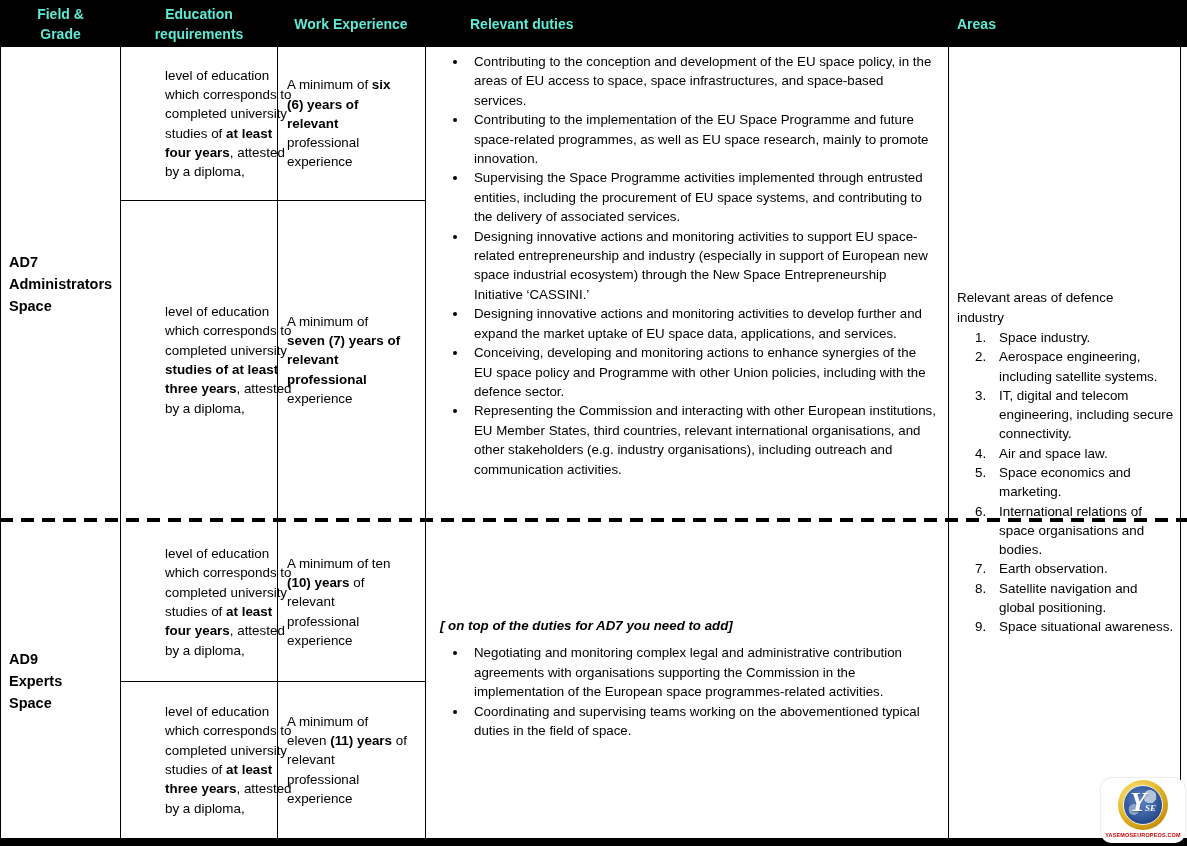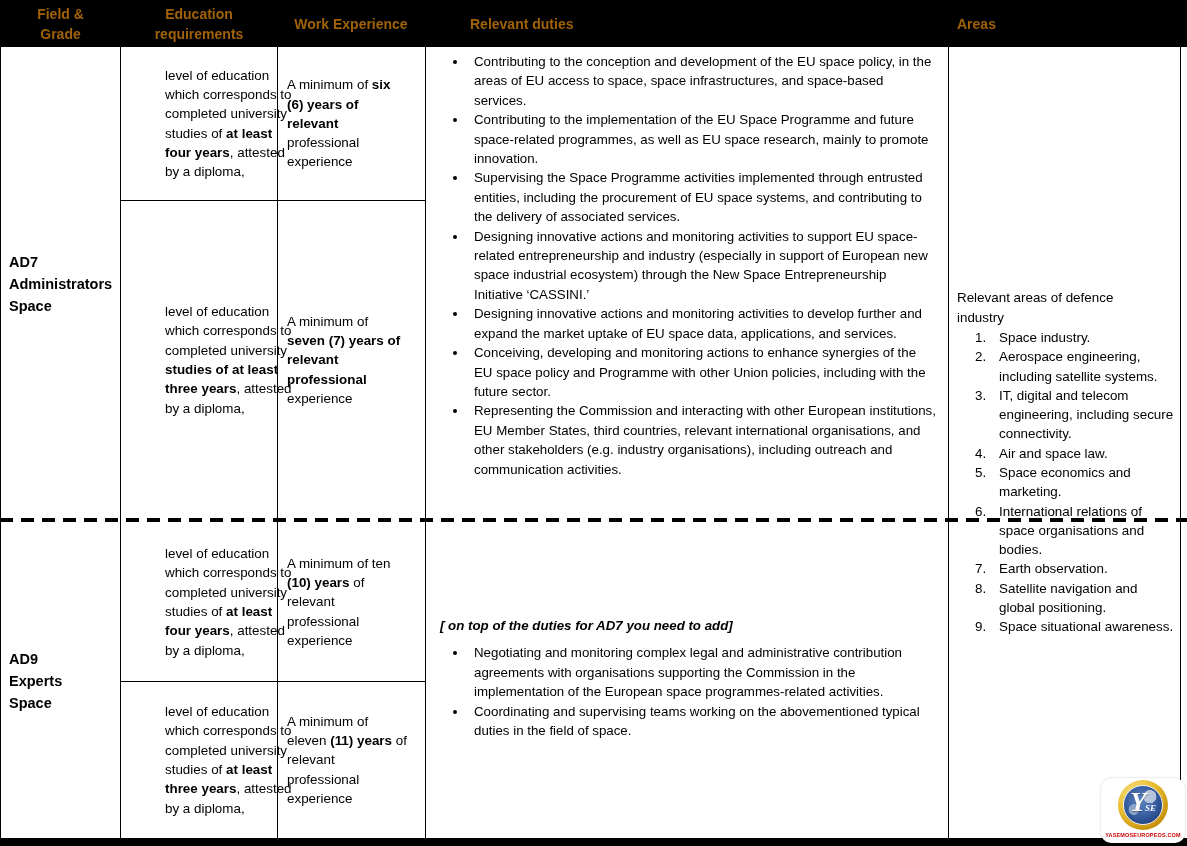--- a/index.html
+++ b/index.html
@@ -8,21 +8,21 @@
     width:1187px;height:846px;
     background:#fff;
     font-family:"Liberation Sans", sans-serif;
     color:#000;
     overflow:hidden;
     margin:0 auto;
   }
   
   .hdr{
     position:absolute;left:0;top:0;width:1187px;height:47px;
-    background:#000;color:#a16207;display:flex;align-items:center;
+    background:#000;color:#5eead4;display:flex;align-items:center;
     font-weight:700;font-size:14px;line-height:20px;
   }
   .hdr-cell{white-space:pre-line;text-align:center;}
   .hc1{width:121px;}
   .hc2{width:156px;}
   .hc3{width:148px;}
   .hc4{width:523px;text-align:left;padding-left:45px;box-sizing:border-box;}
   .hc5{width:239px;text-align:left;padding-left:9px;box-sizing:border-box;}
   
   .vline{position:absolute;width:1px;background:#000;top:47px;height:791px;}
@@ -141,21 +141,21 @@
 experience</span></div>
   </div>
 
   <div class="cell duties-cell" style="left:426px;top:47px;width:522px;height:472px;">
     <ul class="duties">
         <li>Contributing to the conception and development of the EU space policy, in the areas of EU access to space, space infrastructures, and space-based services.</li>
         <li>Contributing to the implementation of the EU Space Programme and future space-related programmes, as well as EU space research, mainly to promote innovation.</li>
         <li>Supervising the Space Programme activities implemented through entrusted entities, including the procurement of EU space systems, and contributing to the delivery of associated services.</li>
         <li>Designing innovative actions and monitoring activities to support EU space-related entrepreneurship and industry (especially in support of European new space industrial ecosystem) through the New Space Entrepreneurship Initiative ‘CASSINI.’</li>
         <li>Designing innovative actions and monitoring activities to develop further and expand the market uptake of EU space data, applications, and services.</li>
-        <li>Conceiving, developing and monitoring actions to enhance synergies of the EU space policy and Programme with other Union policies, including with the future sector.</li>
+        <li>Conceiving, developing and monitoring actions to enhance synergies of the EU space policy and Programme with other Union policies, including with the defence sector.</li>
         <li>Representing the Commission and interacting with other European institutions, EU Member States, third countries, relevant international organisations, and other stakeholders (e.g. industry organisations), including outreach and communication activities.</li>
       </ul>
   </div>
 
   <div class="cell areas-cell vcenter" style="left:949px;top:47px;width:231px;height:791px;margin-top:20px;">
     <div class="areas-inner">
       <div class="areas-title">Relevant areas of defence
 industry</div>
       <div>
           <div class="area-item">

